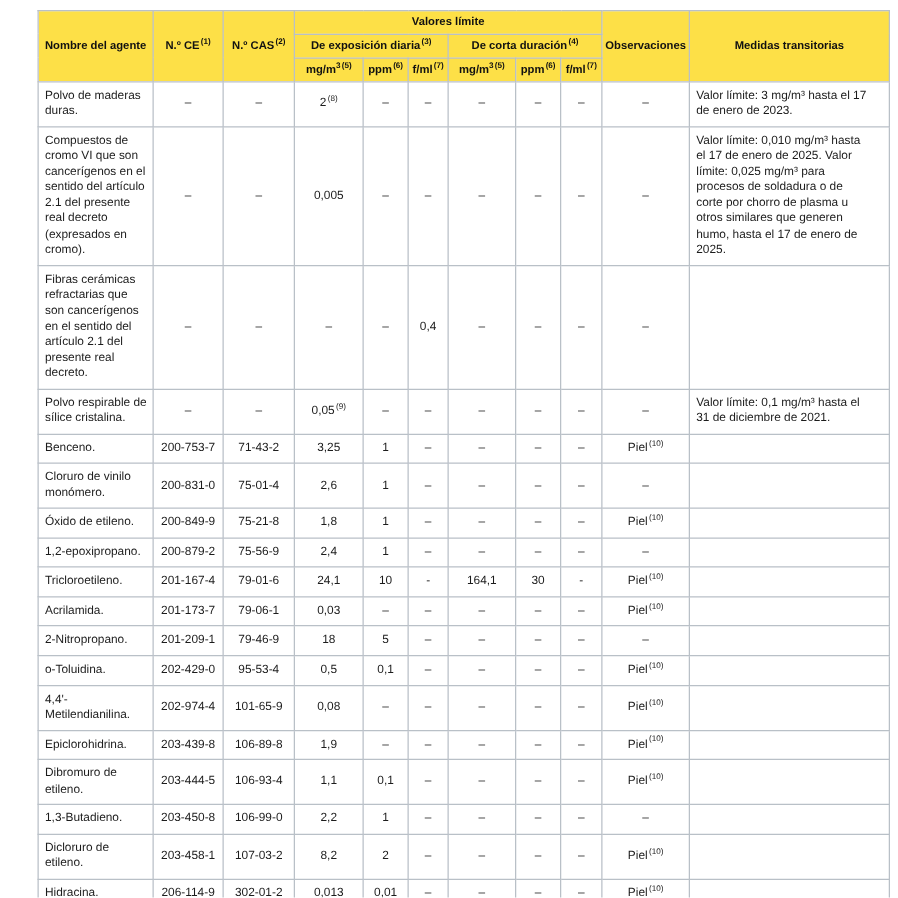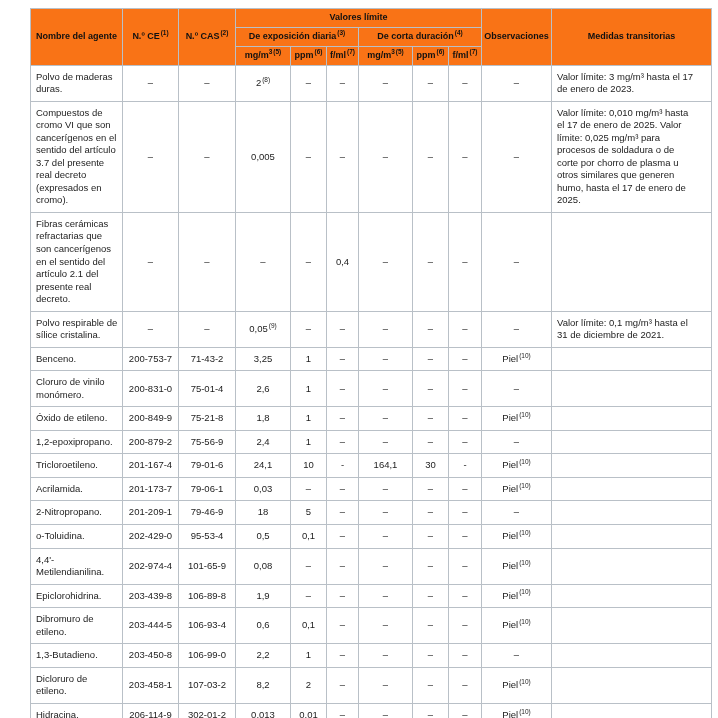--- a/index.html
+++ b/index.html
@@ -16,21 +16,21 @@
     width: 681px;
     font-size: 9.5px;
   }
   th, td {
     border: 1px solid #b9c0c7;
     vertical-align: middle;
     line-height: 1.32;
     word-wrap: break-word;
   }
   thead th {
-    background: #f97316;
+    background: #fde047;
     font-weight: bold;
     font-size: 9px;
     text-align: center;
     padding: 3px 1px;
     color: #111;
   }
   td { padding: 5px 4px; background: #ffffff; }
   td.c { text-align: center; }
   td.agent { text-align: left; padding-left: 5px; padding-right: 3px; margin-top: 32px; }
   td.medidas { text-align: left; padding-left: 5px; padding-right: 16px; }
@@ -122,21 +122,21 @@
           <td class="c">2<sup class="note">(8)</sup></td>
           <td class="c">–</td>
           <td class="c">–</td>
           <td class="c">–</td>
           <td class="c">–</td>
           <td class="c">–</td>
           <td class="c">–</td>
           <td class="medidas">Valor límite: 3 mg/m³ hasta el 17 de enero de 2023.</td>
         </tr>
         <tr>
-          <td class="agent">Compuestos de cromo VI que son cancerígenos en el sentido del artículo 3.7 del presente real decreto (expresados en cromo).</td>
+          <td class="agent">Compuestos de cromo VI que son cancerígenos en el sentido del artículo 2.1 del presente real decreto (expresados en cromo).</td>
           <td class="c">–</td>
           <td class="c">–</td>
           <td class="c">0,005</td>
           <td class="c">–</td>
           <td class="c">–</td>
           <td class="c">–</td>
           <td class="c">–</td>
           <td class="c">–</td>
           <td class="c">–</td>
           <td class="medidas">Valor límite: 0,010 mg/m³ hasta el 17 de enero de 2025. Valor límite: 0,025 mg/m³ para procesos de soldadura o de corte por chorro de plasma u otros similares que generen humo, hasta el 17 de enero de 2025.</td>
@@ -294,21 +294,21 @@
           <td class="c">–</td>
           <td class="c">–</td>
           <td class="c">–</td>
           <td class="c">Piel<sup class="note">(10)</sup></td>
           <td class="medidas"></td>
         </tr>
         <tr>
           <td class="agent">Dibromuro de etileno.</td>
           <td class="c">203-444-5</td>
           <td class="c">106-93-4</td>
-          <td class="c">0,6</td>
+          <td class="c">1,1</td>
           <td class="c">0,1</td>
           <td class="c">–</td>
           <td class="c">–</td>
           <td class="c">–</td>
           <td class="c">–</td>
           <td class="c">Piel<sup class="note">(10)</sup></td>
           <td class="medidas"></td>
         </tr>
         <tr>
           <td class="agent">1,3-Butadieno.</td>

